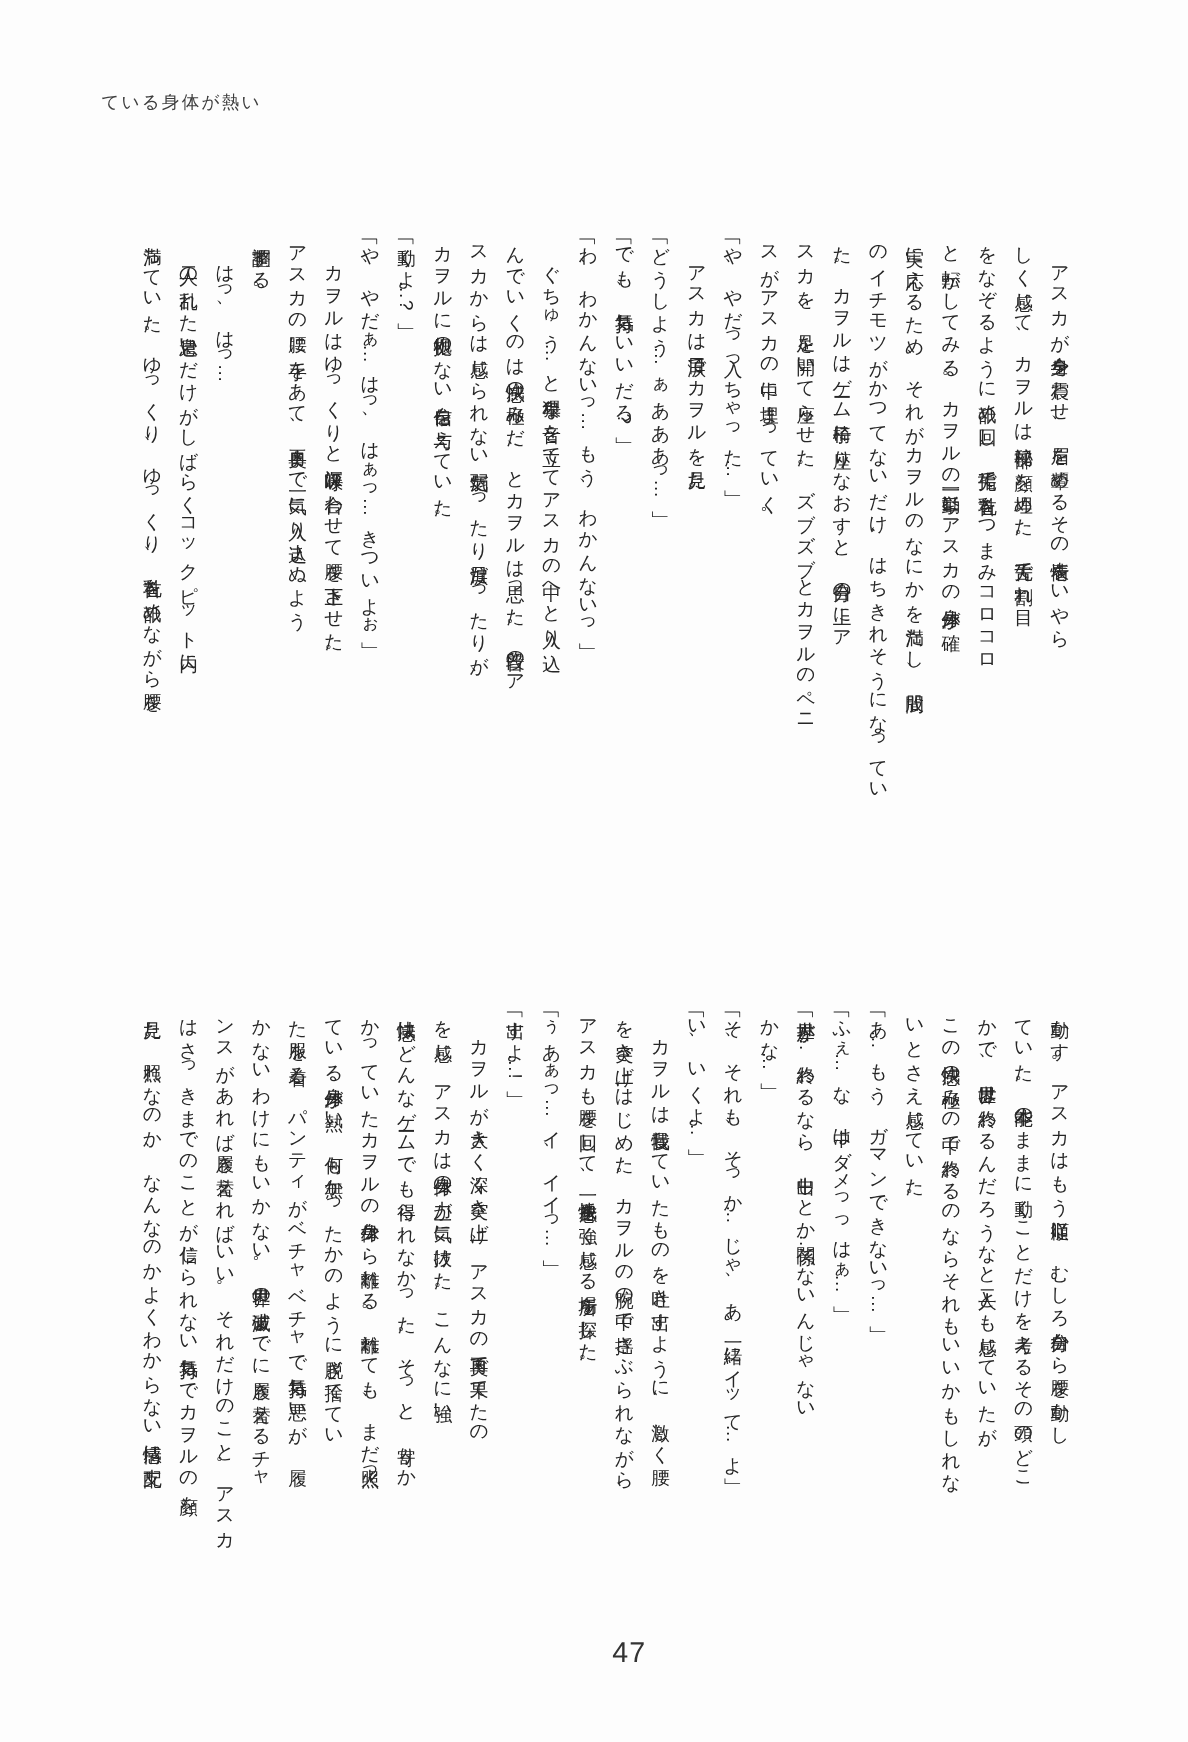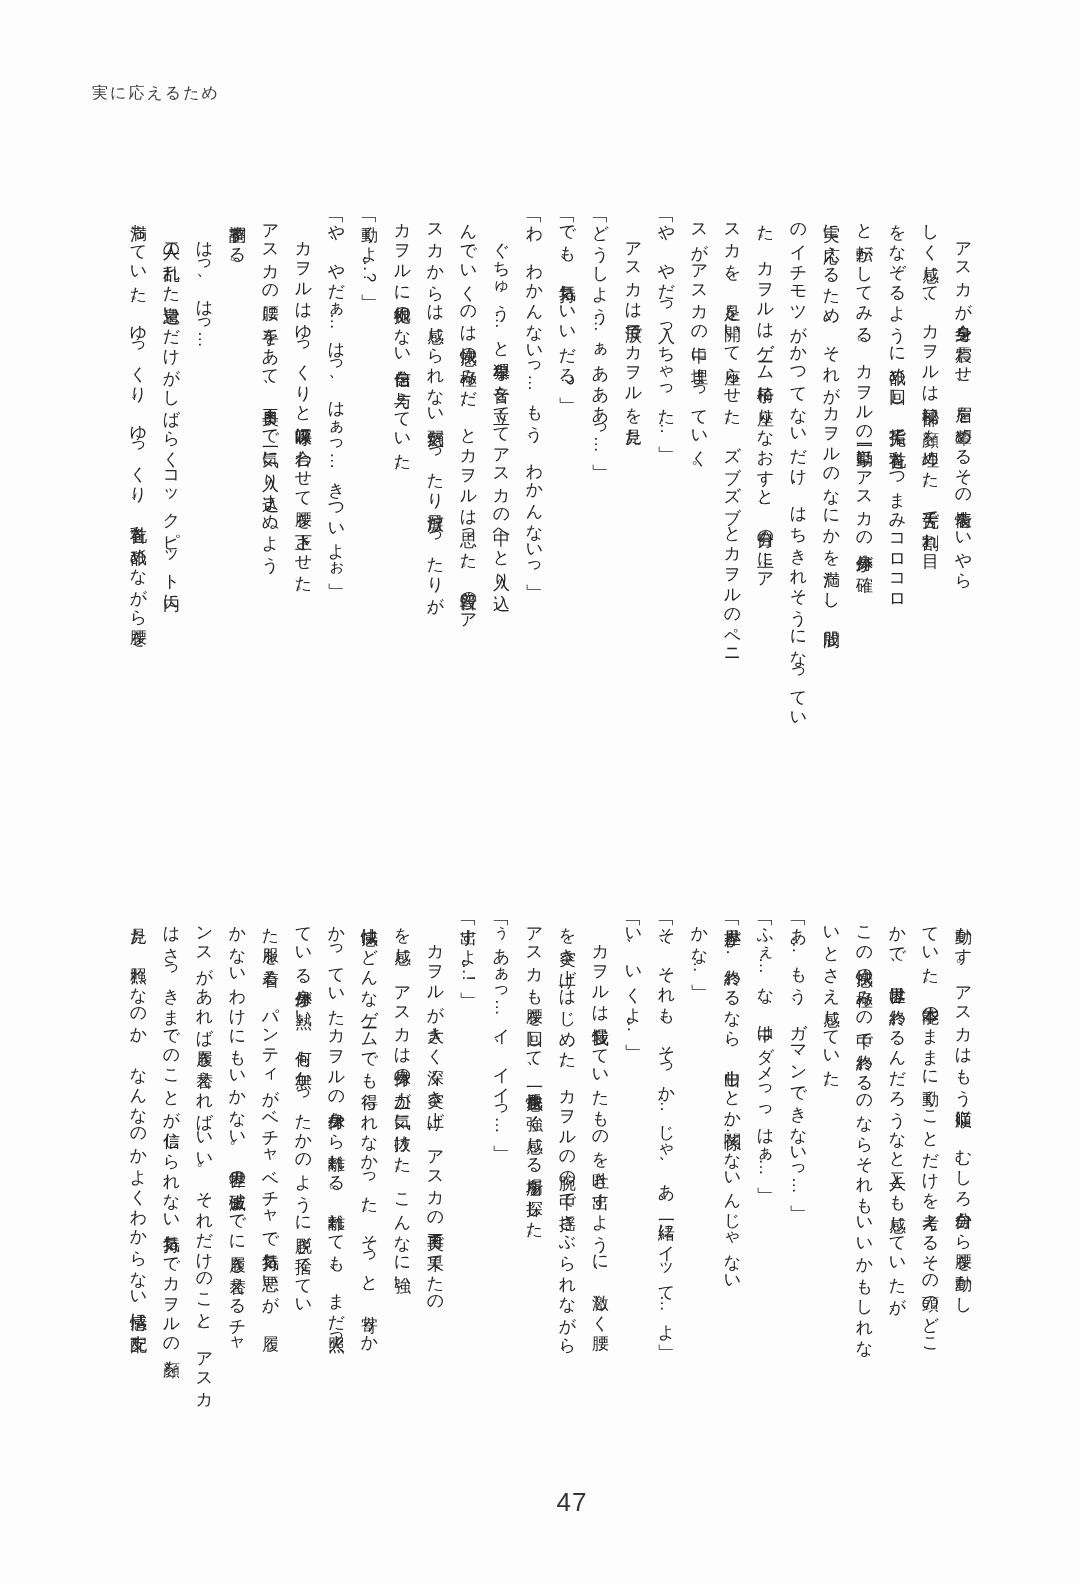--- a/index.html
+++ b/index.html
@@ -61,21 +61,21 @@
     font-size: 26px;
     color: #333333;
     letter-spacing: 1px;
     padding-left: 32px;
   }
 </style>
 </head>
 <body>
 
 <div class="page">
-  <div class="header-title">実に応えるため</div>
+  <div class="header-title">ている身体が熱い</div>
 
   <div class="tblock" id="top-block">
       <div class="tline ind">アスカが全身を震わせ、眉を顰めるその表情をいやら</div>
       <div class="tline">しく感じて、カヲルは秘部に顔を埋めた。舌先で割れ目</div>
       <div class="tline">をなぞるように舐め回し、指先で乳首をつまみコロコロ</div>
       <div class="tline">と転がしてみる。カヲルの一挙一動にアスカの身体が確</div>
       <div class="tline">実に応えるため、それがカヲルのなにかを満たし、股間</div>
       <div class="tline">のイチモツがかつてないだけ、はちきれそうになってい</div>
       <div class="tline">た。カヲルはゲーム椅子に座りなおすと、自分の上にア</div>
       <div class="tline">スカを、足を開いて座らせた。ズブズブとカヲルのペニ</div>

